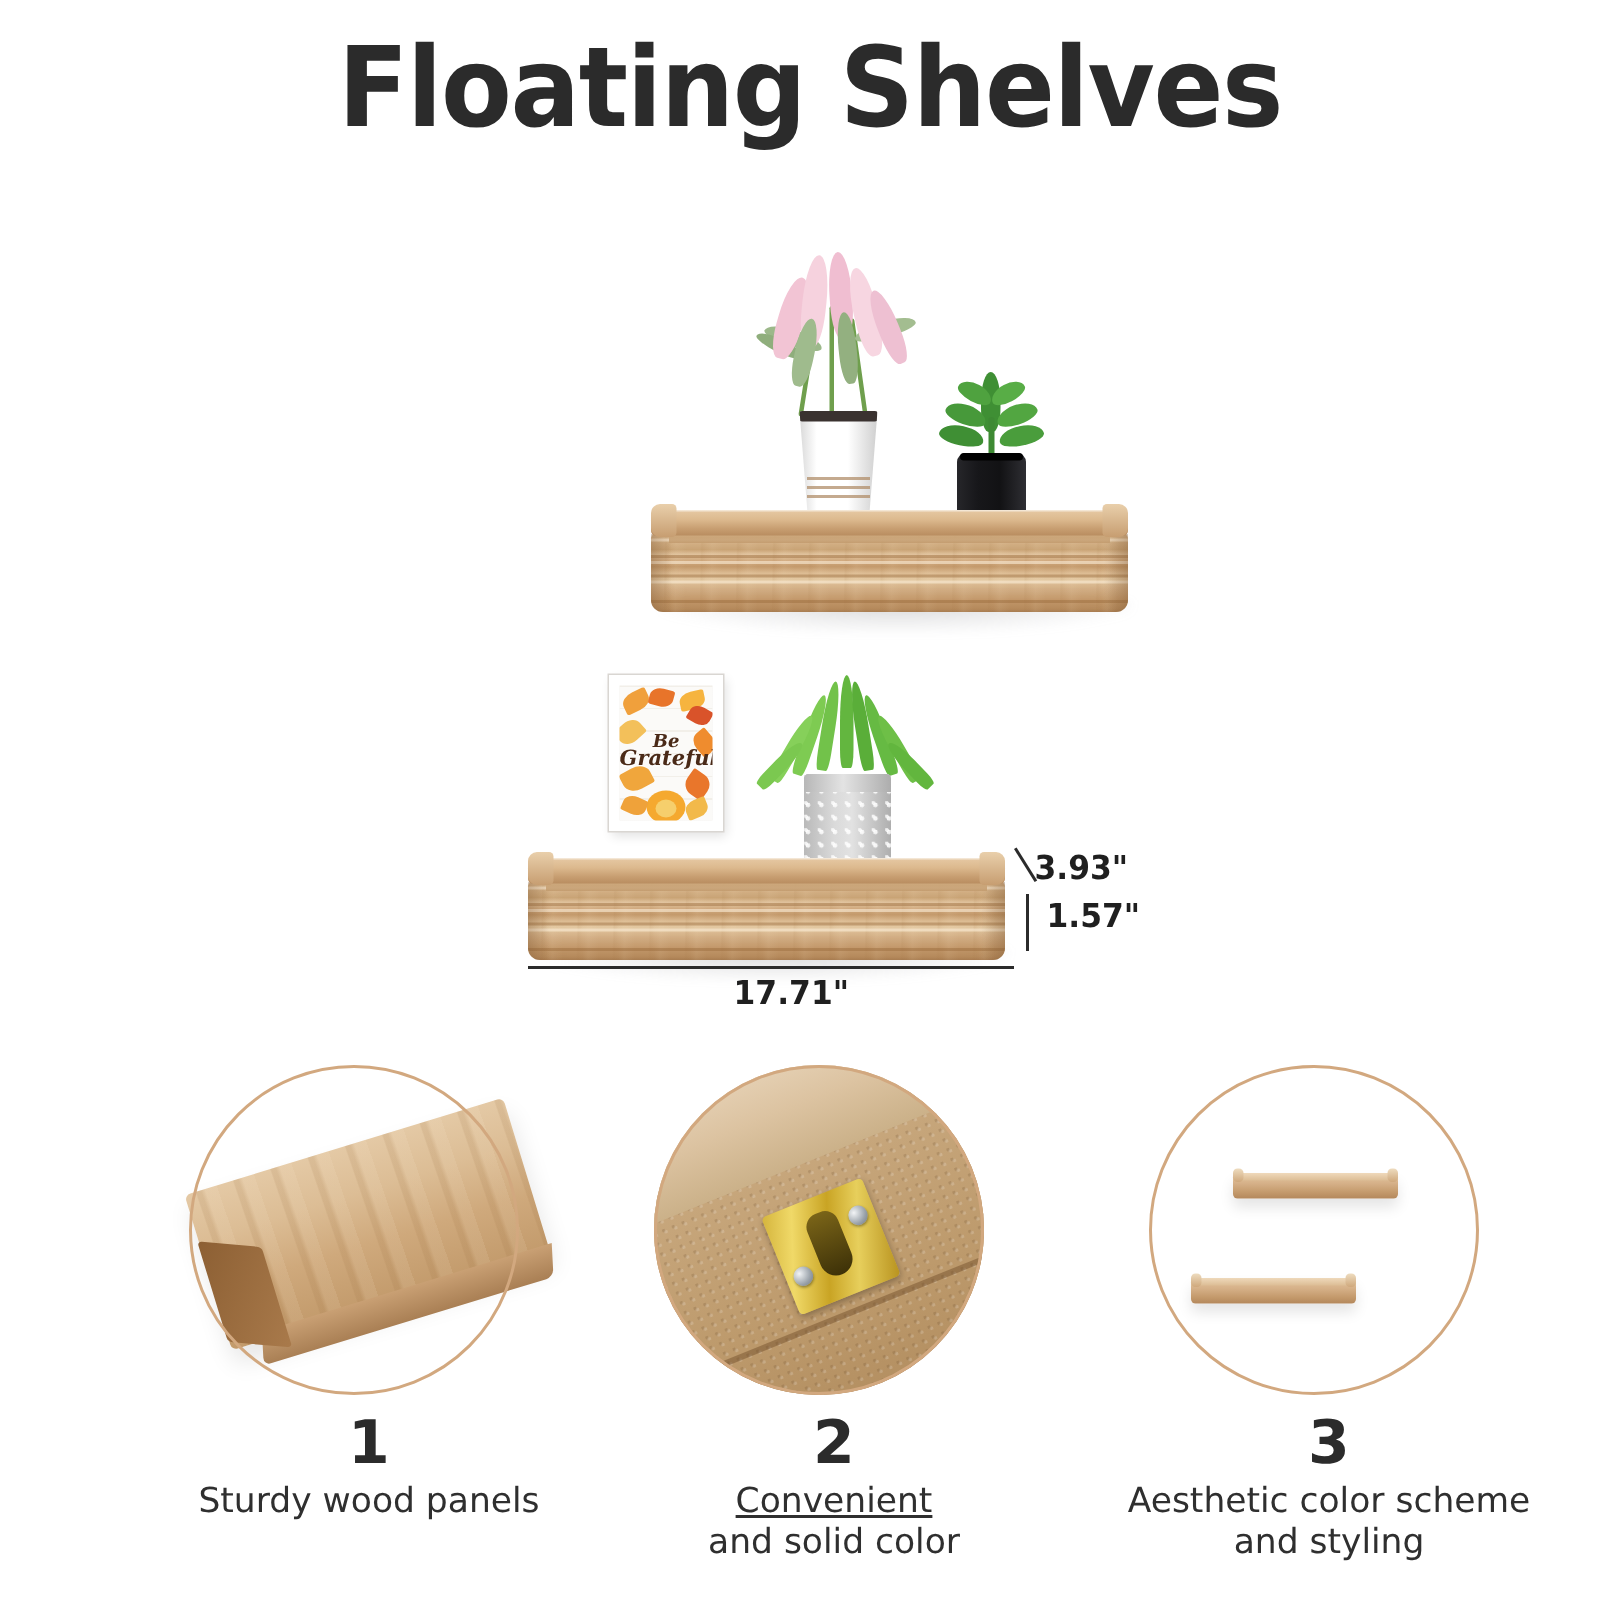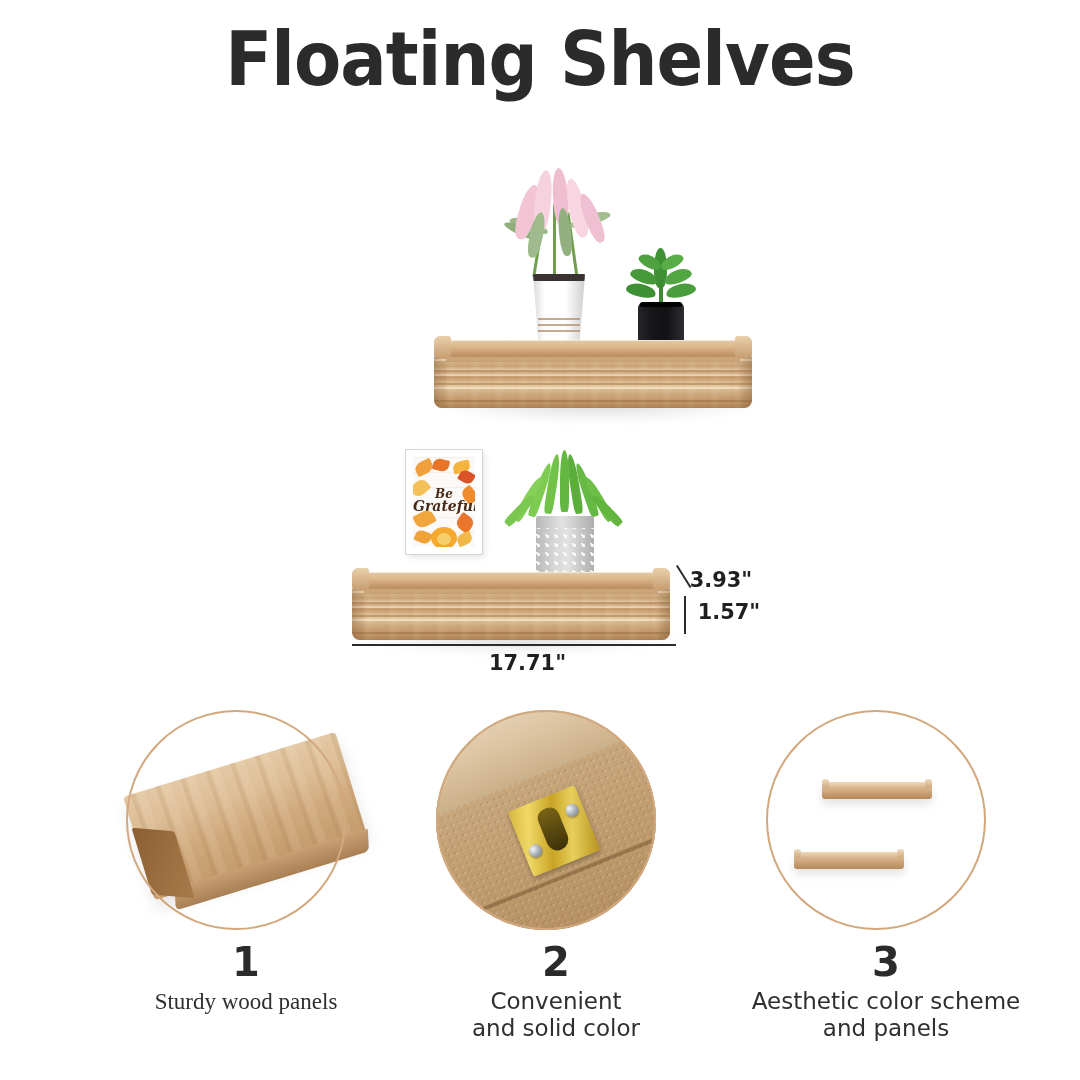--- a/index.html
+++ b/index.html
@@ -398,55 +398,55 @@
   <div class="feature" style="left:126px;top:710px;">
     <div class="circle-img">
       <div class="plank">
         <div class="g"></div>
         <div class="bot"></div>
         <div class="edge"></div>
       </div>
     </div>
     <div class="circle"></div>
     <div class="num" style="top:232px;">1</div>
-    <div class="cap" style="top:278px;font-family:Liberation Serif, serif;">Sturdy wood panels</div>
+    <div class="cap" style="top:278px;">Sturdy wood panels</div>
   </div>
 
   <div class="feature" style="left:436px;top:710px;">
     <div class="circle-img" style="overflow:hidden;">
       <div class="board2">
         <div class="mdf">
             <div class="spec"></div>
           </div>
         <div class="top-plank"></div>
         <div class="seam"></div>
       </div>
       <div class="bracket">
         <div class="plate"></div>
         <div class="hole"></div>
         <div class="scr" style="left:5px;top:40px;"></div>
         <div class="scr" style="right:5px;top:16px;"></div>
       </div>
     </div>
     <div class="circle"></div>
     <div class="num" style="top:232px;">2</div>
-    <div class="cap" style="top:278px;">Convenient</div>
+    <div class="cap" style="top:278px;text-decoration:underline;">Convenient</div>
     <div class="cap" style="top:305px;">and solid color</div>
   </div>
 
   <div class="feature" style="left:766px;top:710px;">
     <div class="circle-img">
       <div class="mini" style="left:56px;top:72px;width:110px;">
         <div class="tip" style="left:0;"></div>
           <div class="tip" style="right:0;"></div>
       </div>
       <div class="mini" style="left:28px;top:142px;width:110px;">
         <div class="tip" style="left:0;"></div>
           <div class="tip" style="right:0;"></div>
       </div>
     </div>
     <div class="circle"></div>
     <div class="num" style="top:232px;">3</div>
     <div class="cap" style="top:278px;">Aesthetic color scheme</div>
-    <div class="cap" style="top:305px;">and panels</div>
+    <div class="cap" style="top:305px;">and styling</div>
   </div>
 
 </div>
 
 </body></html>

